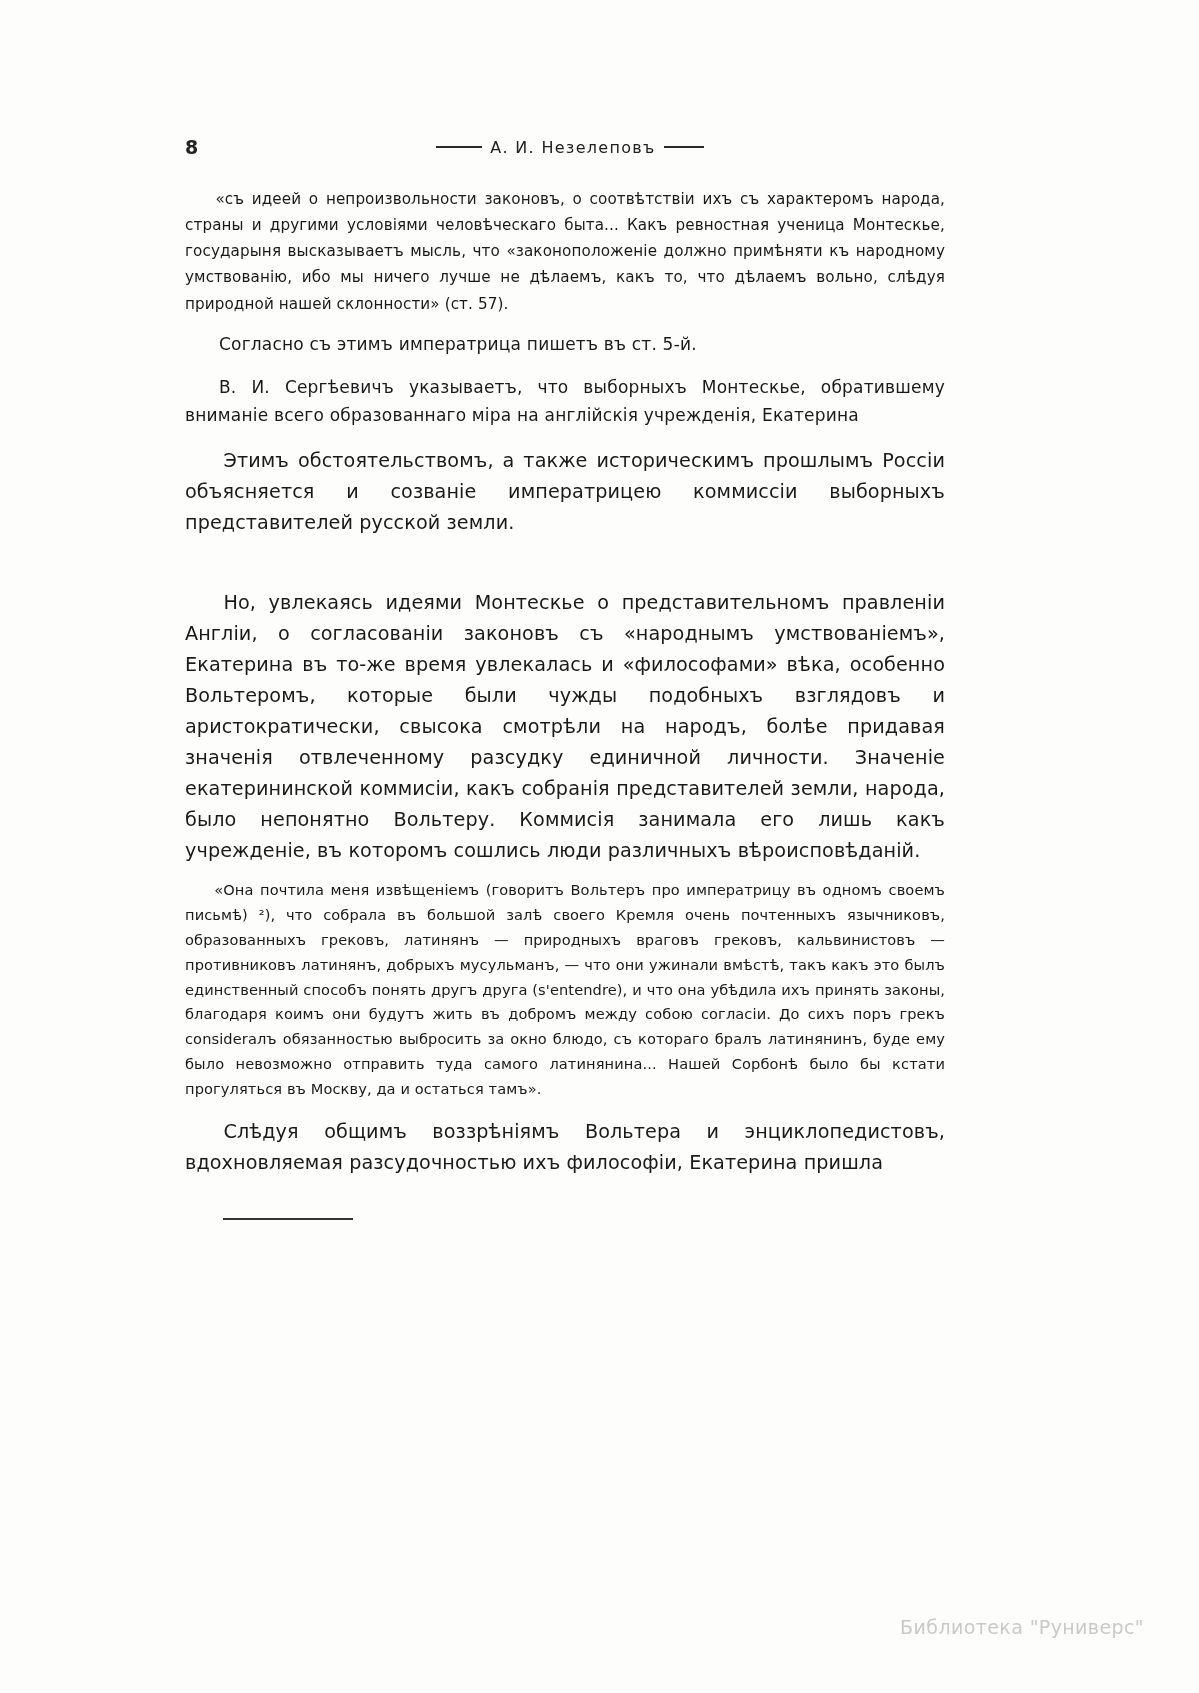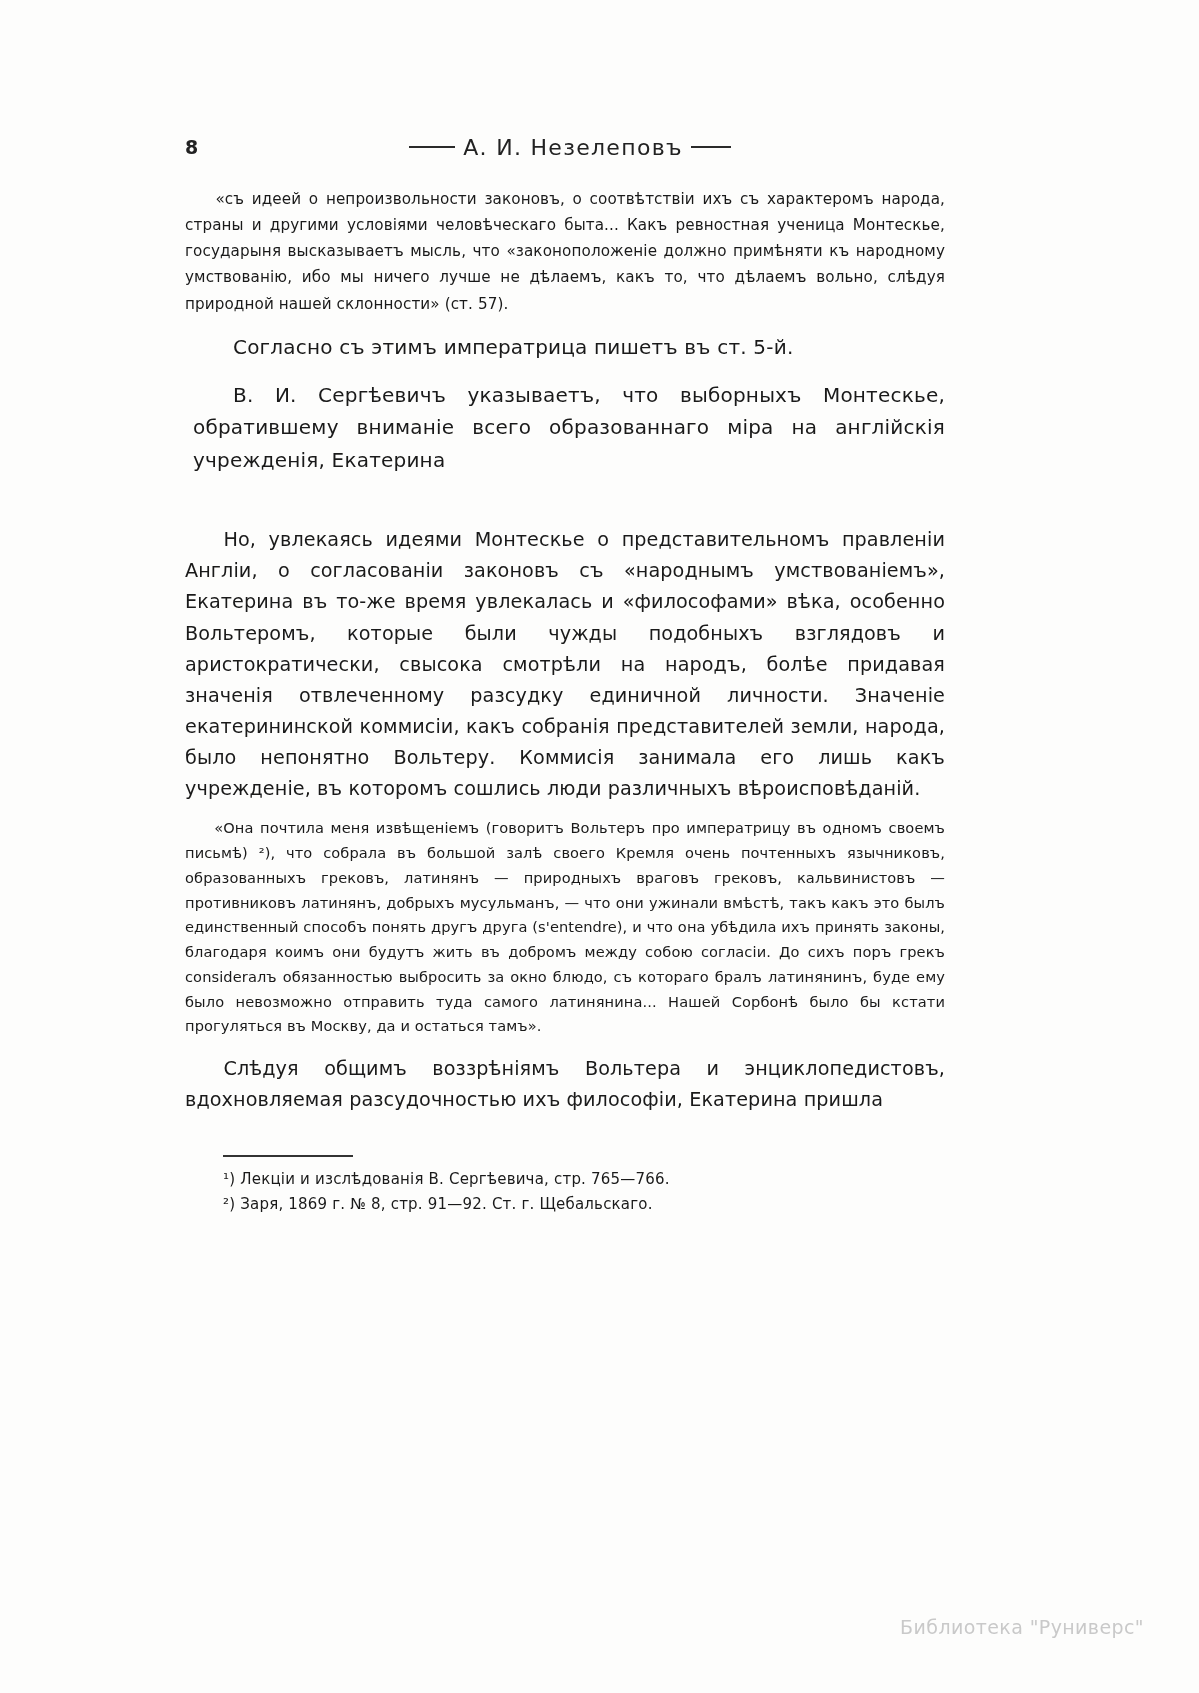--- a/index.html
+++ b/index.html
@@ -43,21 +43,21 @@
     color: #222;
     width: 60px;
   }
   .run-head {
     flex: 1;
     display: flex;
     align-items: center;
     justify-content: center;
     gap: 8px;
     font-family: "DejaVu Sans", sans-serif;
-    font-size: 22px;
+    font-size: 16px;
     letter-spacing: 1.3px;
     color: #222;
     padding-right: 50px;
   }
   .rule {
     display: inline-block;
     width: 46px;
     height: 2px;
     background: #2a2a2a;
   }
@@ -75,24 +75,24 @@
     line-height: 1.72;
     letter-spacing: 0.1px;
     margin-bottom: 14px;
   }
   .quote.small {
     font-size: 14.6px;
     line-height: 1.70;
   }
   .body-lead {
     font-family: "DejaVu Sans", sans-serif;
-    font-size: 20px;
+    font-size: 17px;
     line-height: 1.62;
     letter-spacing: 0.2px;
-    margin: 14px 0 16px 8px;
+    margin: 14px 0 16px 0;
   }
   .body-big {
     font-family: "DejaVu Sans", sans-serif;
     font-size: 19.2px;
     line-height: 1.62;
     letter-spacing: 0.1px;
     margin-bottom: 2px;
     margin-top: 48px;
   }
   .spaced { margin-top: 12px; }
@@ -140,29 +140,26 @@
     </div>
 
     <p class="quote">«съ идеей о непроизвольности законовъ, о соотвѣтствіи ихъ съ характеромъ народа, страны и другими условіями человѣческаго быта... Какъ ревностная ученица Монтескье, государыня высказываетъ мысль, что «законоположеніе должно примѣняти къ народному умствованію, ибо мы ничего лучше не дѣлаемъ, какъ то, что дѣлаемъ вольно, слѣдуя природной нашей склонности» (ст. 57).</p>
 
     <p class="body-lead">Согласно съ этимъ императрица пишетъ въ ст. 5-й.</p>
 
 
     <p class="body-lead">В. И. Сергѣевичъ указываетъ, что выборныхъ Монтескье, обратившему вниманіе всего образованнаго міра на англійскія учрежденія, Екатерина</p>
 
 
+    <p class="body-big spaced">Этимъ обстоятельствомъ, а также историческимъ прошлымъ Россіи объясняется и созваніе императрицею коммиссіи выборныхъ представителей русской земли.</p>
 
     <p class="body-big">Но, увлекаясь идеями Монтескье о представительномъ правленіи Англіи, о согласованіи законовъ съ «народнымъ умствованіемъ», Екатерина въ то-же время увлекалась и «философами» вѣка, особенно Вольтеромъ, которые были чужды подобныхъ взглядовъ и аристократически, свысока смотрѣли на народъ, болѣе придавая значенія отвлеченному разсудку единичной личности. Значеніе екатерининской коммисіи, какъ собранія представителей земли, народа, было непонятно Вольтеру. Коммисія занимала его лишь какъ учрежденіе, въ которомъ сошлись люди различныхъ вѣроисповѣданій.</p>
 
     <p class="quote small spaced">«Она почтила меня извѣщеніемъ (говоритъ Вольтеръ про императрицу въ одномъ своемъ письмѣ) ²), что собрала въ большой залѣ своего Кремля очень почтенныхъ язычниковъ, образованныхъ грековъ, латинянъ — природныхъ враговъ грековъ, кальвинистовъ — противниковъ латинянъ, добрыхъ мусульманъ, — что они ужинали вмѣстѣ, такъ какъ это былъ единственный способъ понять другъ друга (s'entendre), и что она убѣдила ихъ принять законы, благодаря коимъ они будутъ жить въ добромъ между собою согласіи. До сихъ поръ грекъ considerалъ обязанностью выбросить за окно блюдо, съ которaго бралъ латинянинъ, буде ему было невозможно отправить туда самого латинянина... Нашей Сорбонѣ было бы кстати прогуляться въ Москву, да и остаться тамъ».</p>
 
     <p class="body-big spaced">Слѣдуя общимъ воззрѣніямъ Вольтера и энциклопедистовъ, вдохновляемая разсудочностью ихъ философіи, Екатерина пришла</p>
 
     <div class="fn-sep"></div>
-    <div class="footnotes">
-      <div>¹) Лекціи и изслѣдованія В. Сергѣевича, стр. 765—766.</div>
-      <div>²) Заря, 1869 г. № 8, стр. 91—92. Ст. г. Щебальскаго.</div>
-    </div>
 
   </div>
 
   <div class="watermark">Библиотека "Руниверс"</div>
 </div>
 
 </body></html>

